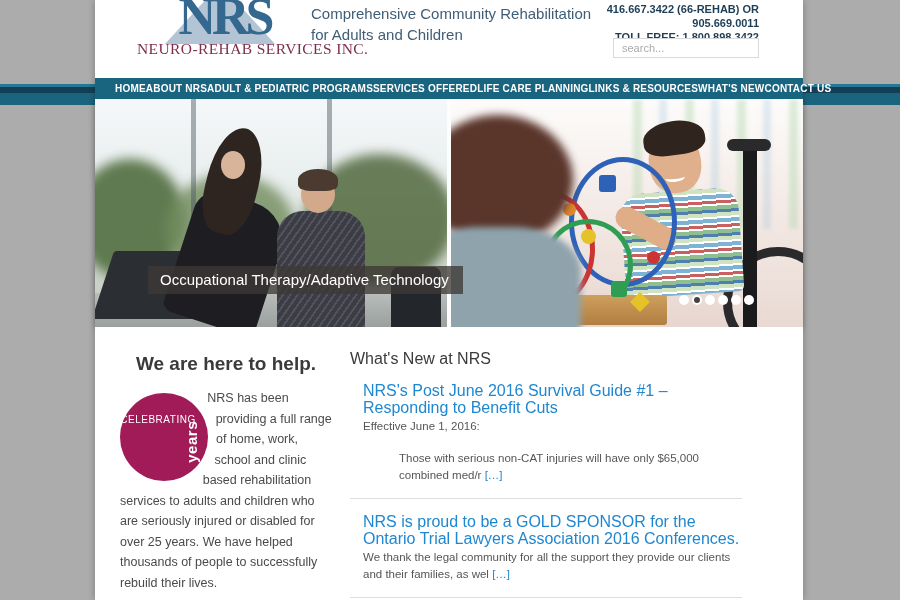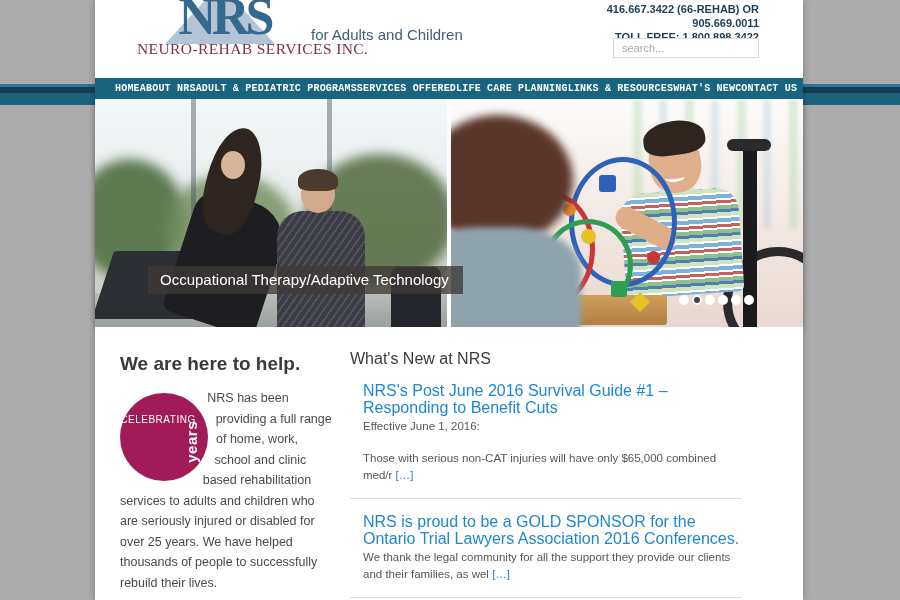--- a/index.html
+++ b/index.html
@@ -51,21 +51,21 @@
   }
   .search::placeholder { color:#aaa; }
 
   
   .nav {
     position:absolute; left:0; top:78px; width:708px; height:21px; background:#19647e;
     display:flex; align-items:center; justify-content:space-between; padding:0 20px;
   }
   .nav a {
     color:#fff; text-decoration:none; font-size:10px; font-weight:700; letter-spacing:.2px;
-    white-space:nowrap; cursor:pointer;font-family:Liberation Mono, monospace;
+    white-space:nowrap; cursor:pointer;
   }
 
   
   .hero {
     position:absolute; left:0; top:99px; width:708px; height:228px; overflow:hidden;
     box-shadow:0 4px 6px -2px rgba(0,0,0,.45); background:#e8e4e0;
   }
   .hero-left { position:absolute; left:0; top:0; width:352px; height:228px; overflow:hidden;
     background:linear-gradient(180deg,#f5f8fa 0%,#e9eeee 35%,#d6ddd4 60%,#c0c7bd 100%); }
   .tree { position:absolute; border-radius:50%; filter:blur(6px); }
@@ -139,57 +139,57 @@
     white-space:nowrap;
   }
   .dots { position:absolute; left:584px; top:196px; display:flex; gap:3px; }
   .dot { width:10px; height:10px; border-radius:50%; background:#fff; cursor:pointer; }
   .dot.active { background:rgba(40,40,40,.85); border:2.5px solid #fff; width:10px; height:10px; }
 
   
   .main { position:absolute; left:0; top:327px; width:708px; height:273px; background:#fff; }
 
   .col-left { position:absolute; left:25px; top:0; width:212px; }
-  .help-heading { margin-top:26px; font-size:19px; font-weight:700; color:#3a3a3a; text-align:left; }
+  .help-heading { margin-top:26px; font-size:19px; font-weight:700; color:#3a3a3a; text-align:center; }
   .help-text { margin-top:13px; font-size:12.5px; line-height:20.5px; color:#4a4a4a; }
   .badge25 {
     float:left; width:88px; height:88px; border-radius:50%; background:#a01b57;
     shape-outside:circle(50%); margin:5px 8px 4px 0; color:#fff; text-align:center;
     position:relative;
   }
   .badge25 .b-top { position:absolute; left:0; right:12px; top:17px; font-size:10px; letter-spacing:.5px; }
   .badge25 .b-num { position:absolute; left:13px; top:22px; font-size:46px; font-weight:700; line-height:52px; }
   .badge25 .b-years { position:absolute; left:62px; top:28px; font-size:15px; font-weight:700;
     writing-mode:vertical-rl; transform:rotate(180deg); letter-spacing:.5px; }
 
   .col-news { position:absolute; left:255px; top:0; width:392px; }
   .news-heading { margin-top:23px; font-size:16px; color:#3b3b3b; font-weight:400; }
   .news-item { padding-left:13px; }
   .news-title { display:block; margin-top:14px; font-size:16px; line-height:17px; color:#1e87d0;
     text-decoration:none; cursor:pointer; }
   .news-p { margin-top:2px; font-size:11.5px; line-height:17px; color:#565656; }
-  .news-p.spaced { margin-top:15px; }
+  .news-p.spaced { margin-top:15px;margin-left:36px; }
   .more-link { color:#1e87d0; text-decoration:none; cursor:pointer; }
   .news-rule { border:none; border-top:1px solid #dedede; margin-top:14px; }
 </style>
 </head>
 <body>
 
 <div class="ribbon"></div>
 
 <div class="content">
 
   <div class="header">
     <div class="logo">
       <div class="logo-tri"></div>
       <div class="logo-nrs">NRS</div>
       <div class="logo-company">NEURO-REHAB SERVICES INC.</div>
     </div>
     <div class="tagline">
-      <br>
+      <span>Comprehensive Community Rehabilitation</span><br>
       <span>for Adults and Children</span>
     </div>
     <div class="phones">
       <span>416.667.3422 (66-REHAB) OR</span><br>
       <span>905.669.0011</span><br>
       <span>TOLL FREE: 1.800.898.3422</span>
     </div>
     <input class="search" type="text" placeholder="search..." style="">
   </div>
 

